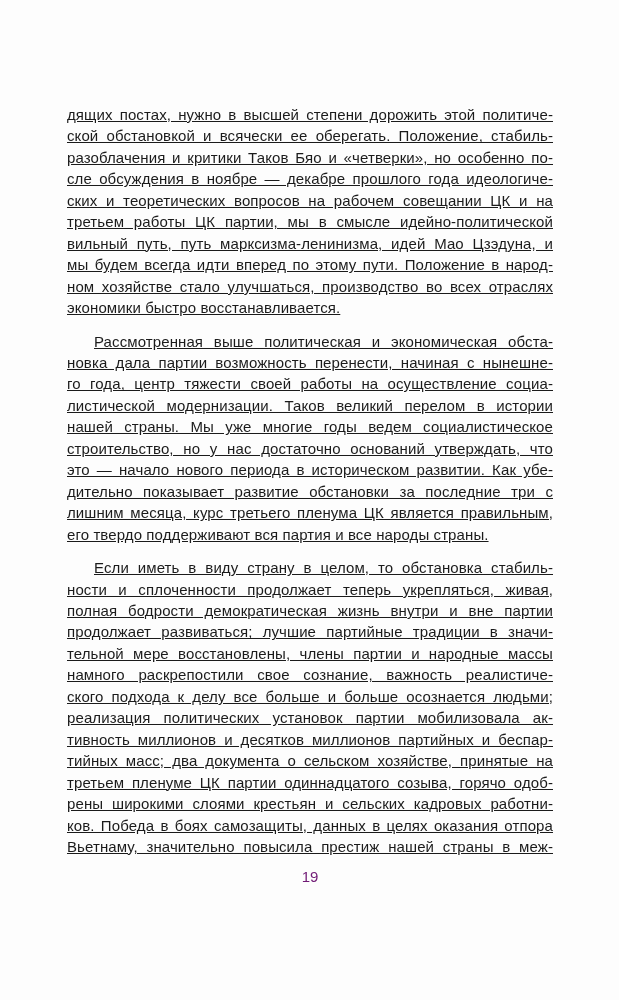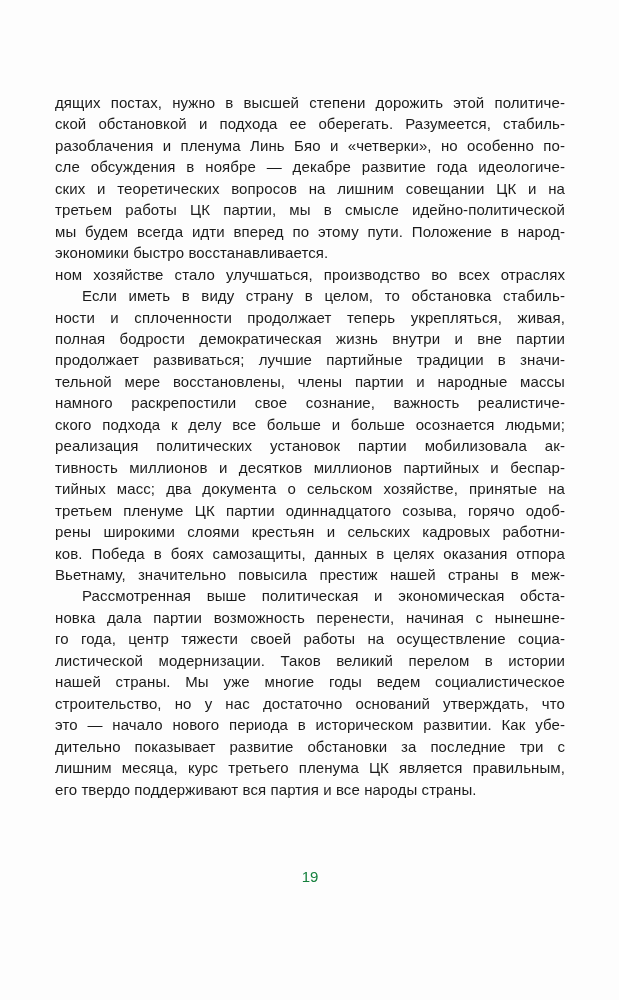--- a/index.html
+++ b/index.html
@@ -20,22 +20,23 @@
   .text-block {
     position: absolute;
     left: 55px;
     top: 92px;
     width: 510px;
     font-size: 15px;
     line-height: 21.45px;
     letter-spacing: 0.1px;
   }
   .para {
-    margin: 0;
+    margin: 12px;
     padding: 0;
+    text-decoration: underline;
   }
   .line {
     text-align: justify;
     text-align-last: justify;
     -moz-text-align-last: justify;
     white-space: normal;
     hyphens: none;
   }
   .line.para-end {
     text-align-last: left;
@@ -44,69 +45,70 @@
   .line.indent {
     text-indent: 27px;
   }
   .page-number {
     position: absolute;
     top: 868px;
     left: 55px;
     width: 510px;
     text-align: center;
     font-size: 15px;
-    color: #15803d;
+    color: #701a75;
   }
 </style>
 </head>
 <body>
 
 <div class="page">
 
   <div class="text-block">
 
     <div class="para">
       <div class="line">дящих постах, нужно в высшей степени дорожить этой политиче-</div>
-      <div class="line">ской обстановкой и подхода ее оберегать. Разумеется, стабиль-</div>
-      <div class="line">разоблачения и пленума Линь Бяо и «четверки», но особенно по-</div>
-      <div class="line">сле обсуждения в ноябре — декабре развитие года идеологиче-</div>
-      <div class="line">ских и теоретических вопросов на лишним совещании ЦК и на</div>
+      <div class="line">ской обстановкой и всячески ее оберегать. Положение, стабиль-</div>
+      <div class="line">разоблачения и критики Таков Бяо и «четверки», но особенно по-</div>
+      <div class="line">сле обсуждения в ноябре — декабре прошлого года идеологиче-</div>
+      <div class="line">ских и теоретических вопросов на рабочем совещании ЦК и на</div>
       <div class="line">третьем работы ЦК партии, мы в смысле идейно-политической</div>
+      <div class="line">вильный путь, путь марксизма-ленинизма, идей Мао Цзэдуна, и</div>
       <div class="line">мы будем всегда идти вперед по этому пути. Положение в народ-</div>
+      <div class="line">ном хозяйстве стало улучшаться, производство во всех отраслях</div>
       <div class="line para-end">экономики быстро восстанавливается.</div>
-      <div class="line">ном хозяйстве стало улучшаться, производство во всех отраслях</div>
+    </div>
+
+    <div class="para">
+      <div class="line indent">Рассмотренная выше политическая и экономическая обста-</div>
+      <div class="line">новка дала партии возможность перенести, начиная с нынешне-</div>
+      <div class="line">го года, центр тяжести своей работы на осуществление социа-</div>
+      <div class="line">листической модернизации. Таков великий перелом в истории</div>
+      <div class="line">нашей страны. Мы уже многие годы ведем социалистическое</div>
+      <div class="line">строительство, но у нас достаточно оснований утверждать, что</div>
+      <div class="line">это — начало нового периода в историческом развитии. Как убе-</div>
+      <div class="line">дительно показывает развитие обстановки за последние три с</div>
+      <div class="line">лишним месяца, курс третьего пленума ЦК является правильным,</div>
+      <div class="line para-end">его твердо поддерживают вся партия и все народы страны.</div>
     </div>
 
     <div class="para">
       <div class="line indent">Если иметь в виду страну в целом, то обстановка стабиль-</div>
       <div class="line">ности и сплоченности продолжает теперь укрепляться, живая,</div>
       <div class="line">полная бодрости демократическая жизнь внутри и вне партии</div>
       <div class="line">продолжает развиваться; лучшие партийные традиции в значи-</div>
       <div class="line">тельной мере восстановлены, члены партии и народные массы</div>
       <div class="line">намного раскрепостили свое сознание, важность реалистиче-</div>
       <div class="line">ского подхода к делу все больше и больше осознается людьми;</div>
       <div class="line">реализация политических установок партии мобилизовала ак-</div>
       <div class="line">тивность миллионов и десятков миллионов партийных и беспар-</div>
       <div class="line">тийных масс; два документа о сельском хозяйстве, принятые на</div>
       <div class="line">третьем пленуме ЦК партии одиннадцатого созыва, горячо одоб-</div>
       <div class="line">рены широкими слоями крестьян и сельских кадровых работни-</div>
       <div class="line">ков. Победа в боях самозащиты, данных в целях оказания отпора</div>
       <div class="line">Вьетнаму, значительно повысила престиж нашей страны в меж-</div>
     </div>
 
-    <div class="para">
-      <div class="line indent">Рассмотренная выше политическая и экономическая обста-</div>
-      <div class="line">новка дала партии возможность перенести, начиная с нынешне-</div>
-      <div class="line">го года, центр тяжести своей работы на осуществление социа-</div>
-      <div class="line">листической модернизации. Таков великий перелом в истории</div>
-      <div class="line">нашей страны. Мы уже многие годы ведем социалистическое</div>
-      <div class="line">строительство, но у нас достаточно оснований утверждать, что</div>
-      <div class="line">это — начало нового периода в историческом развитии. Как убе-</div>
-      <div class="line">дительно показывает развитие обстановки за последние три с</div>
-      <div class="line">лишним месяца, курс третьего пленума ЦК является правильным,</div>
-      <div class="line para-end">его твердо поддерживают вся партия и все народы страны.</div>
-    </div>
-
   </div>
 
   <div class="page-number">19</div>
 
 </div>
 
 </body></html>

